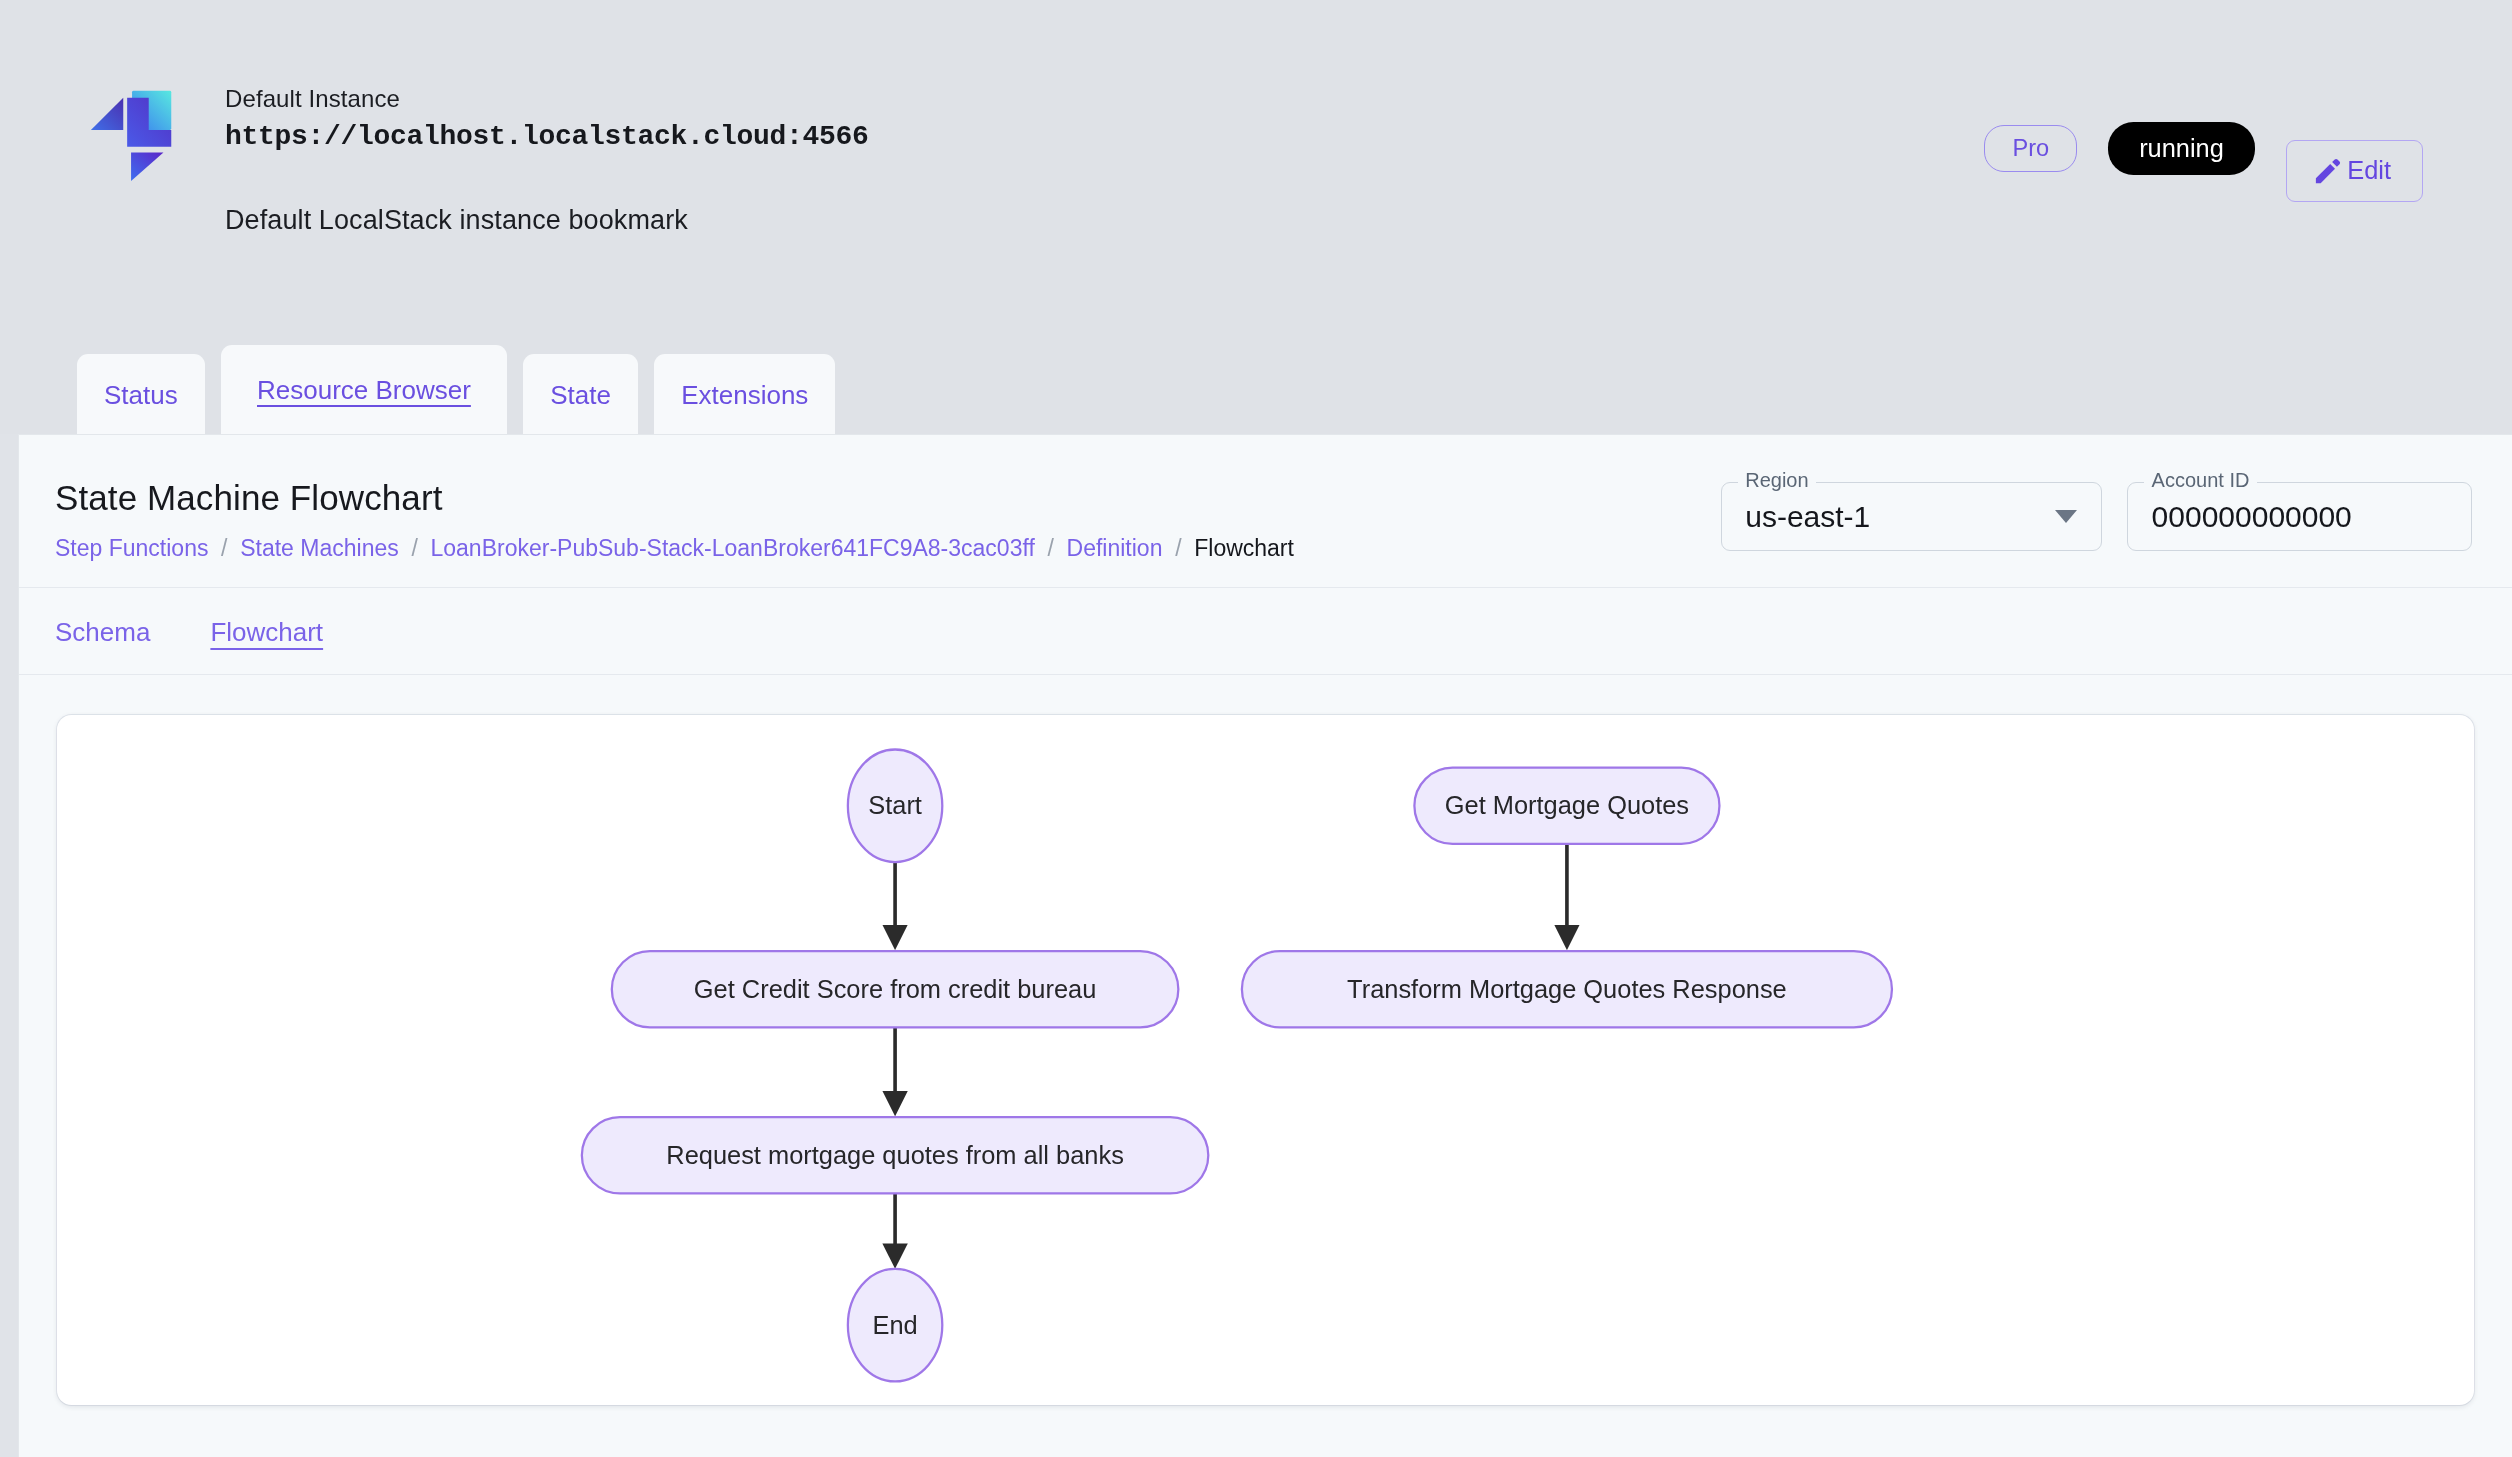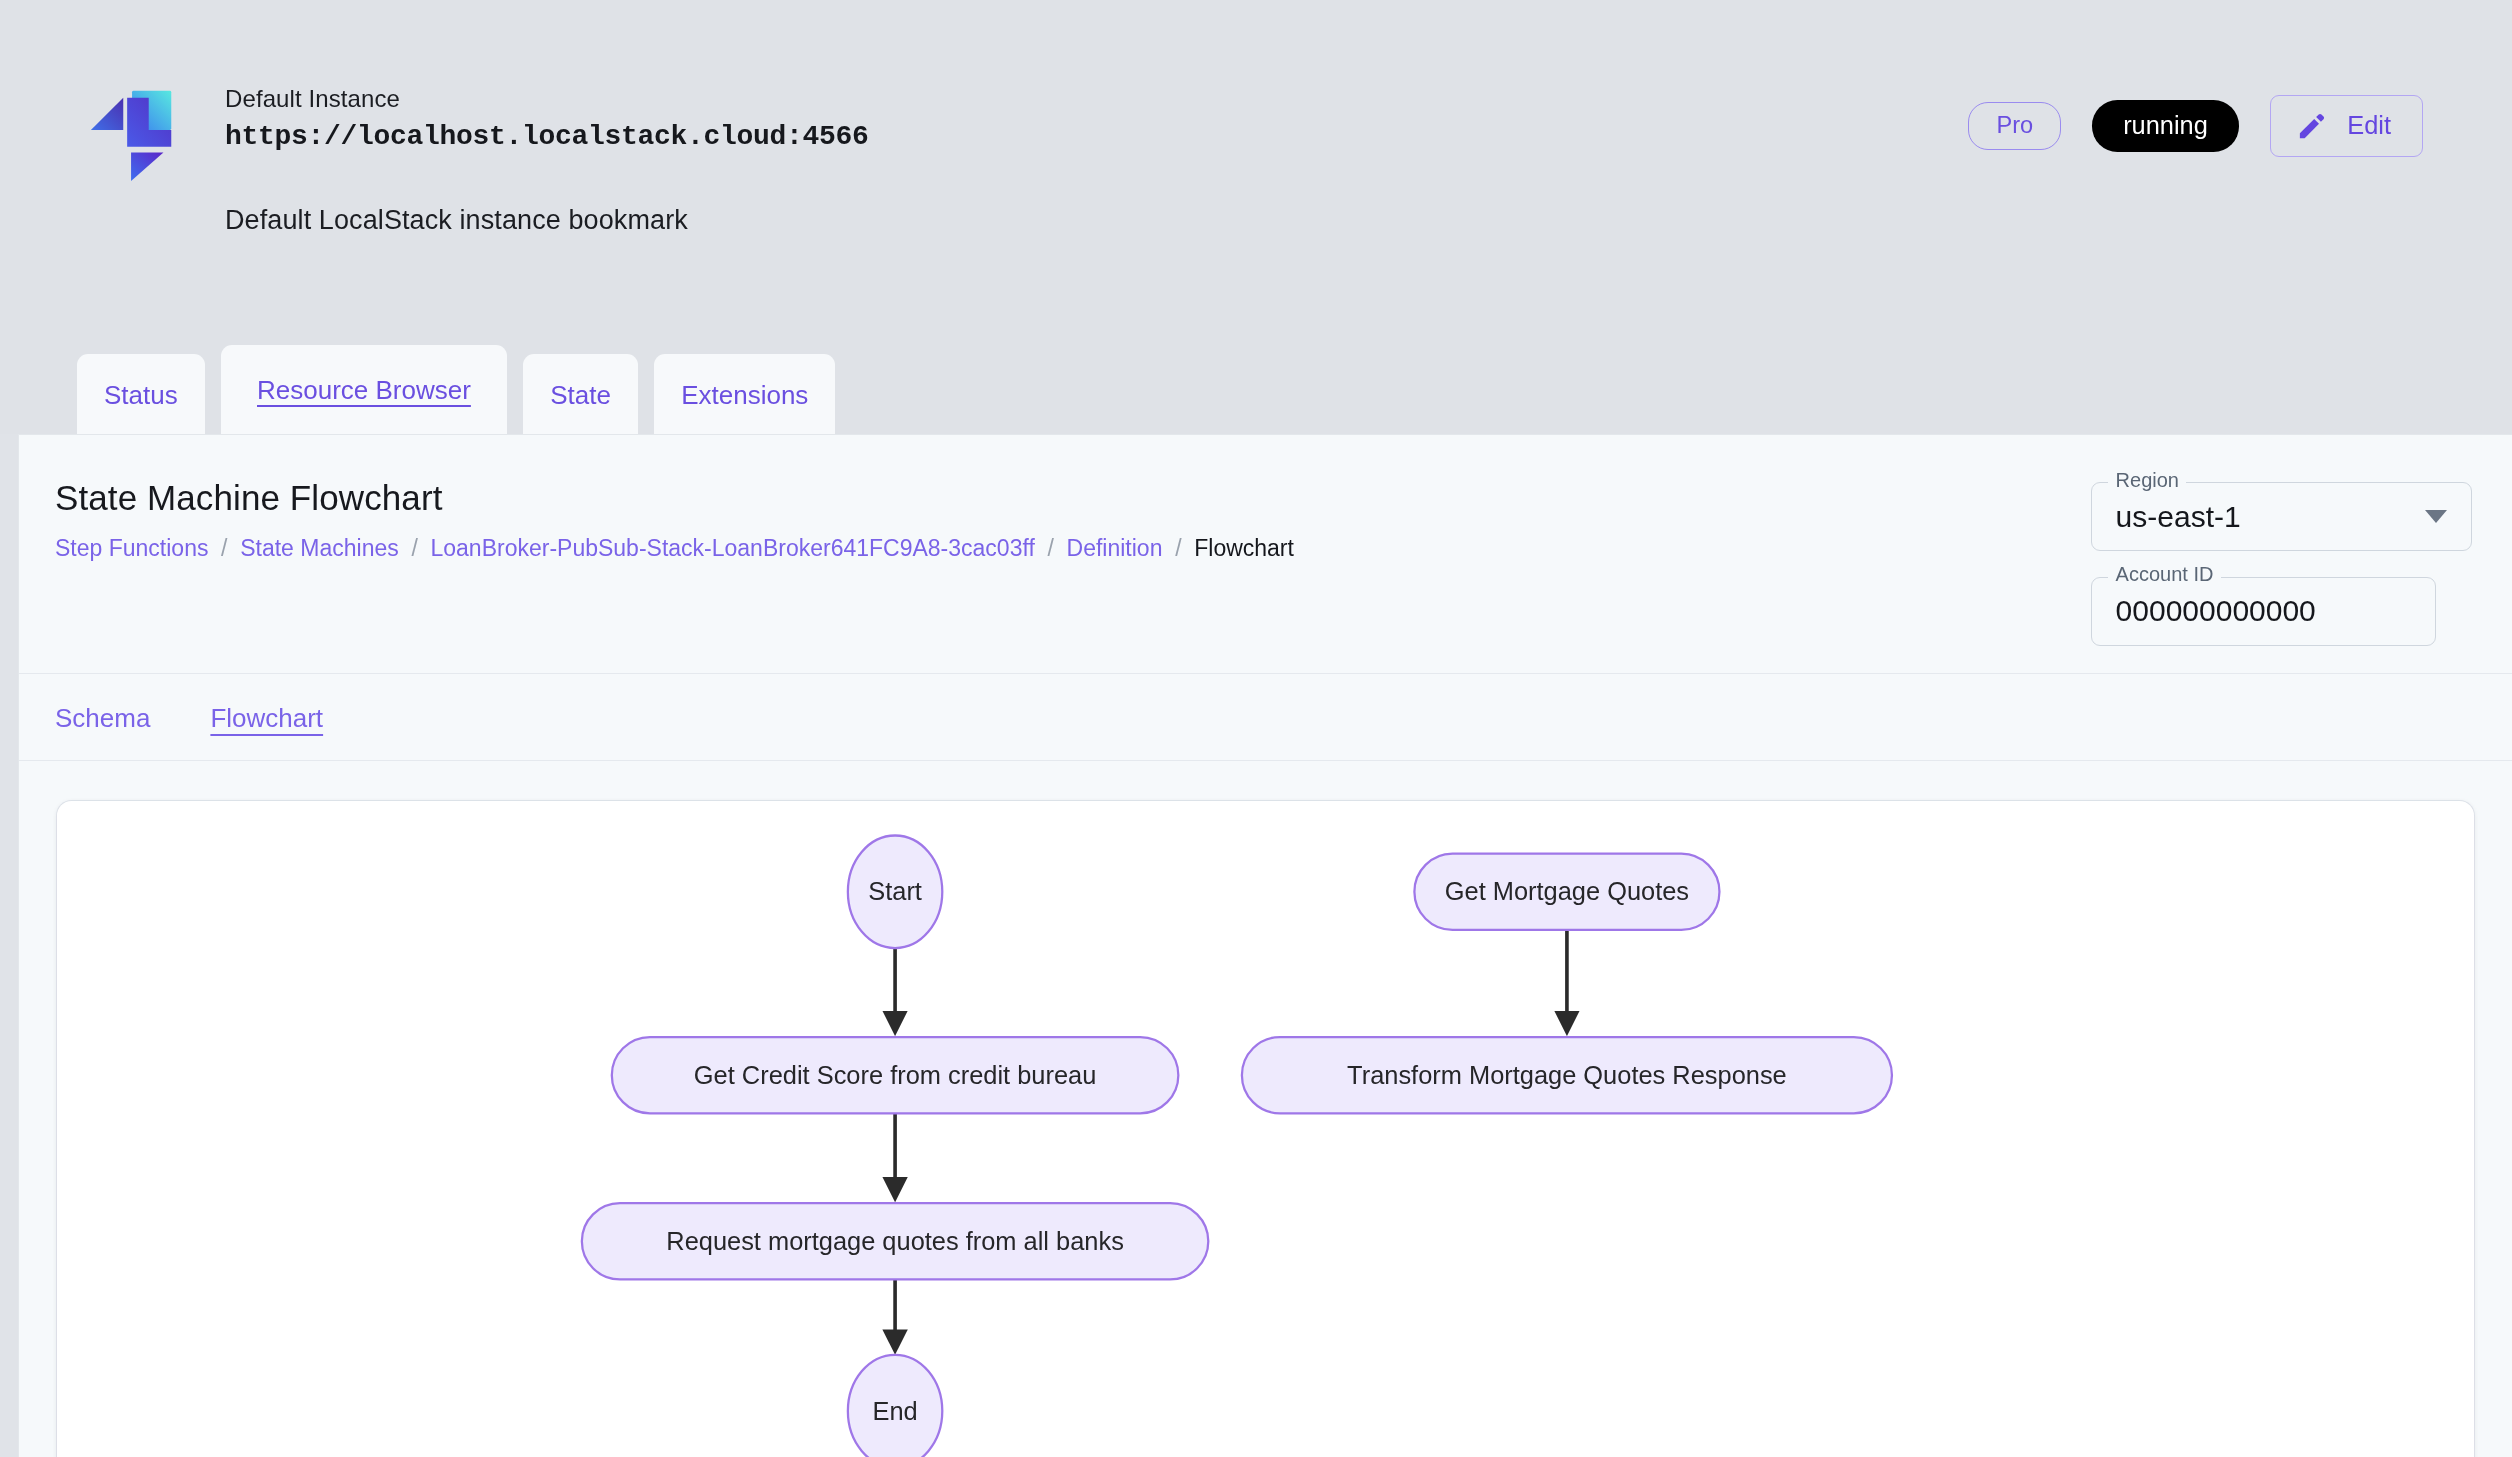--- a/index.html
+++ b/index.html
@@ -104,24 +104,25 @@
 
   .btn-edit {
     border: 1.8px solid #b3a6f3;
     background: transparent;
     color: #6446e0;
     border-radius: 9px;
     font-size: 25.4px;
     padding: 14.5px 31px 14.5px 25.4px;
     display: flex;
     align-items: center;
-    gap: 20px;
+    gap: 4px;
     cursor: pointer;
     line-height: 1;
     white-space: nowrap;
+    margin-top: 45px;
   }
 
   .pencil-icon { width: 31px; height: 31px; display: block; }
 
   
   .tab-strip {
     position: absolute;
     left: 77px;
     bottom: 0;
     display: flex;
@@ -194,21 +195,20 @@
 
   .crumb-link { color: #7a63e8; cursor: pointer; }
   .crumb-sep  { color: #9aa2ad; margin: 0 12.7px; }
   .crumb-current { color: #15171c; font-weight: 400; }
 
   .panel-head-right {
     display: flex;
     align-items: flex-start;
     gap: 25.4px;
     padding-top: 5.4px;
-    flex-direction: column;
   }
 
   .field {
     position: relative;
     border: 1.8px solid #cfd6de;
     border-radius: 9px;
     background: transparent;
     height: 69px;
     display: flex;
     align-items: center;

